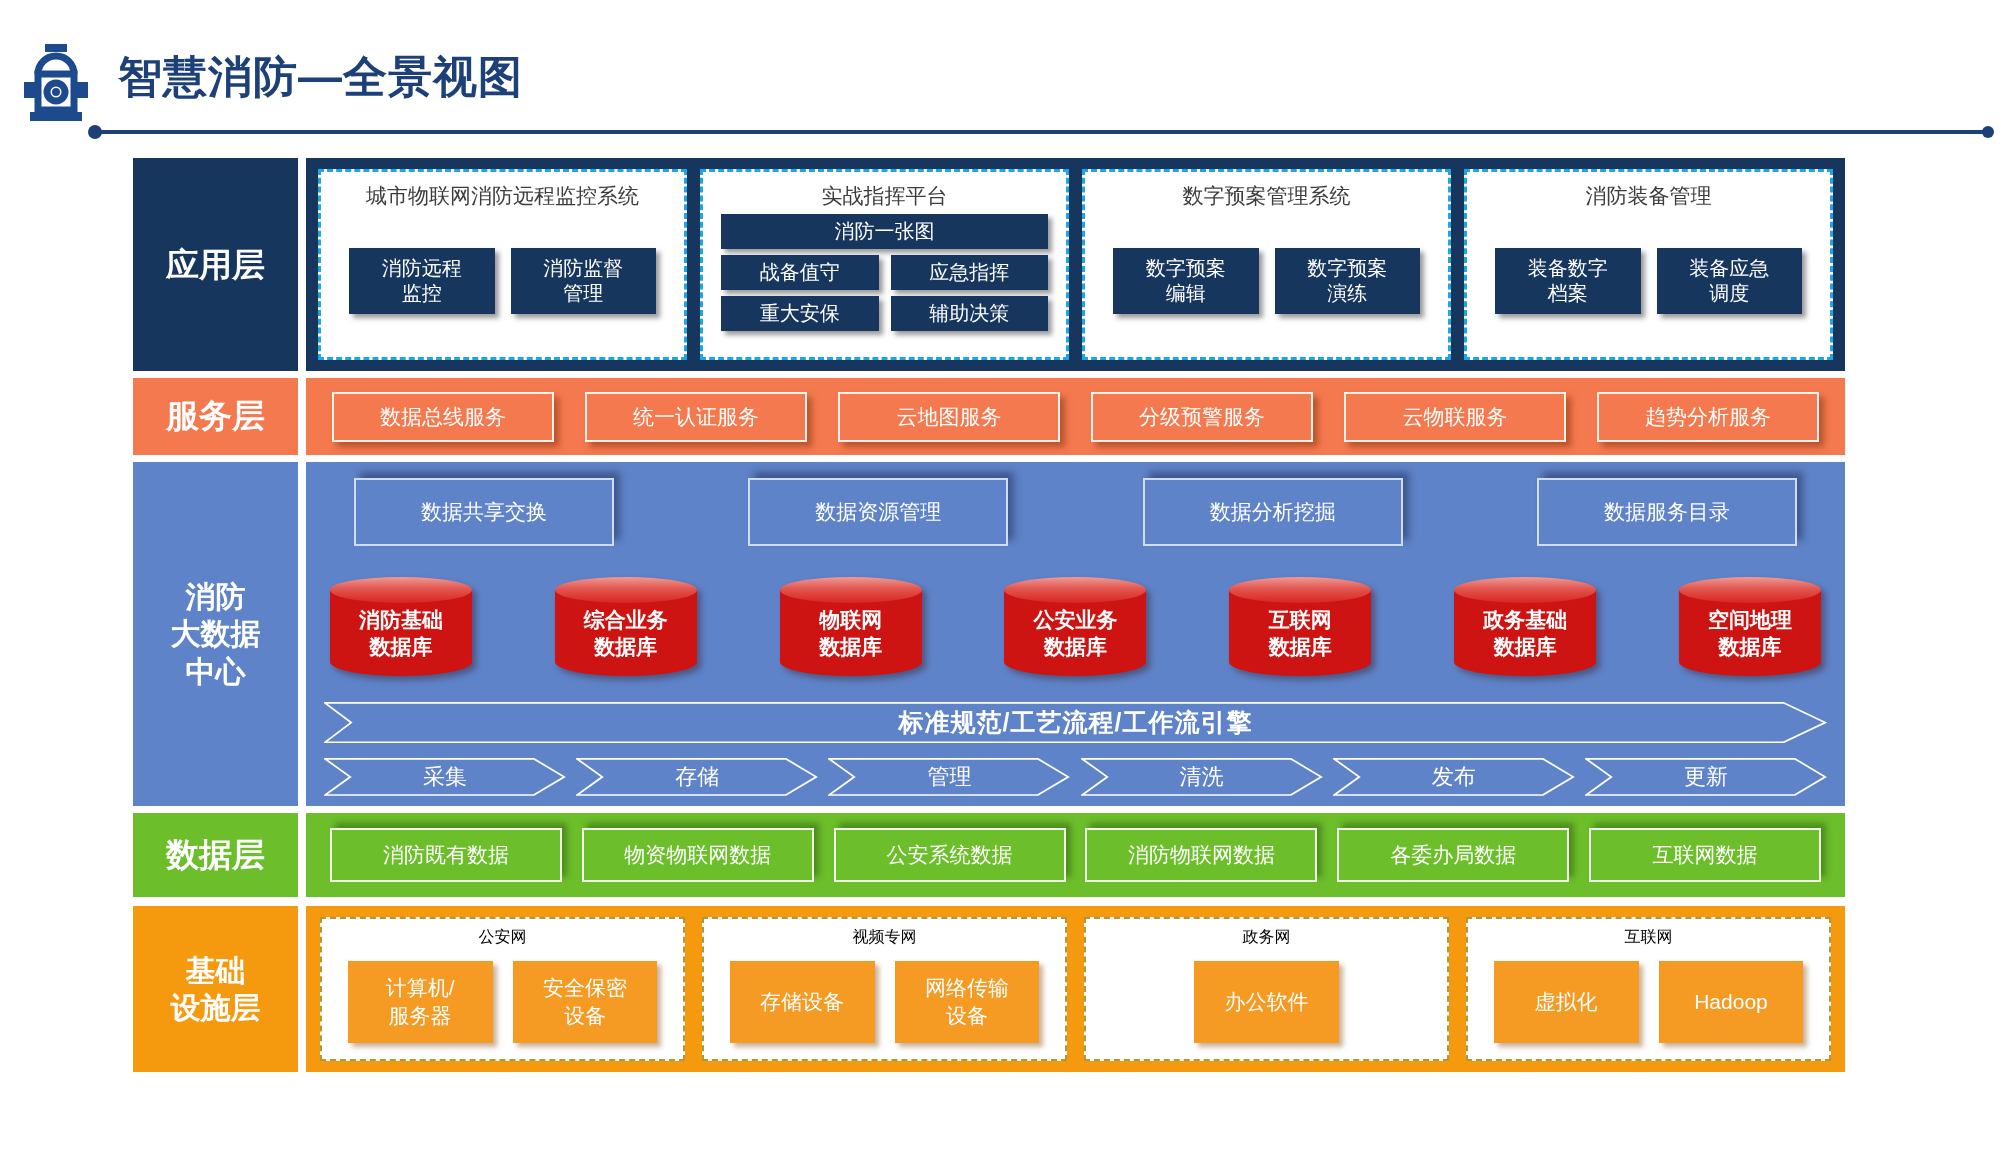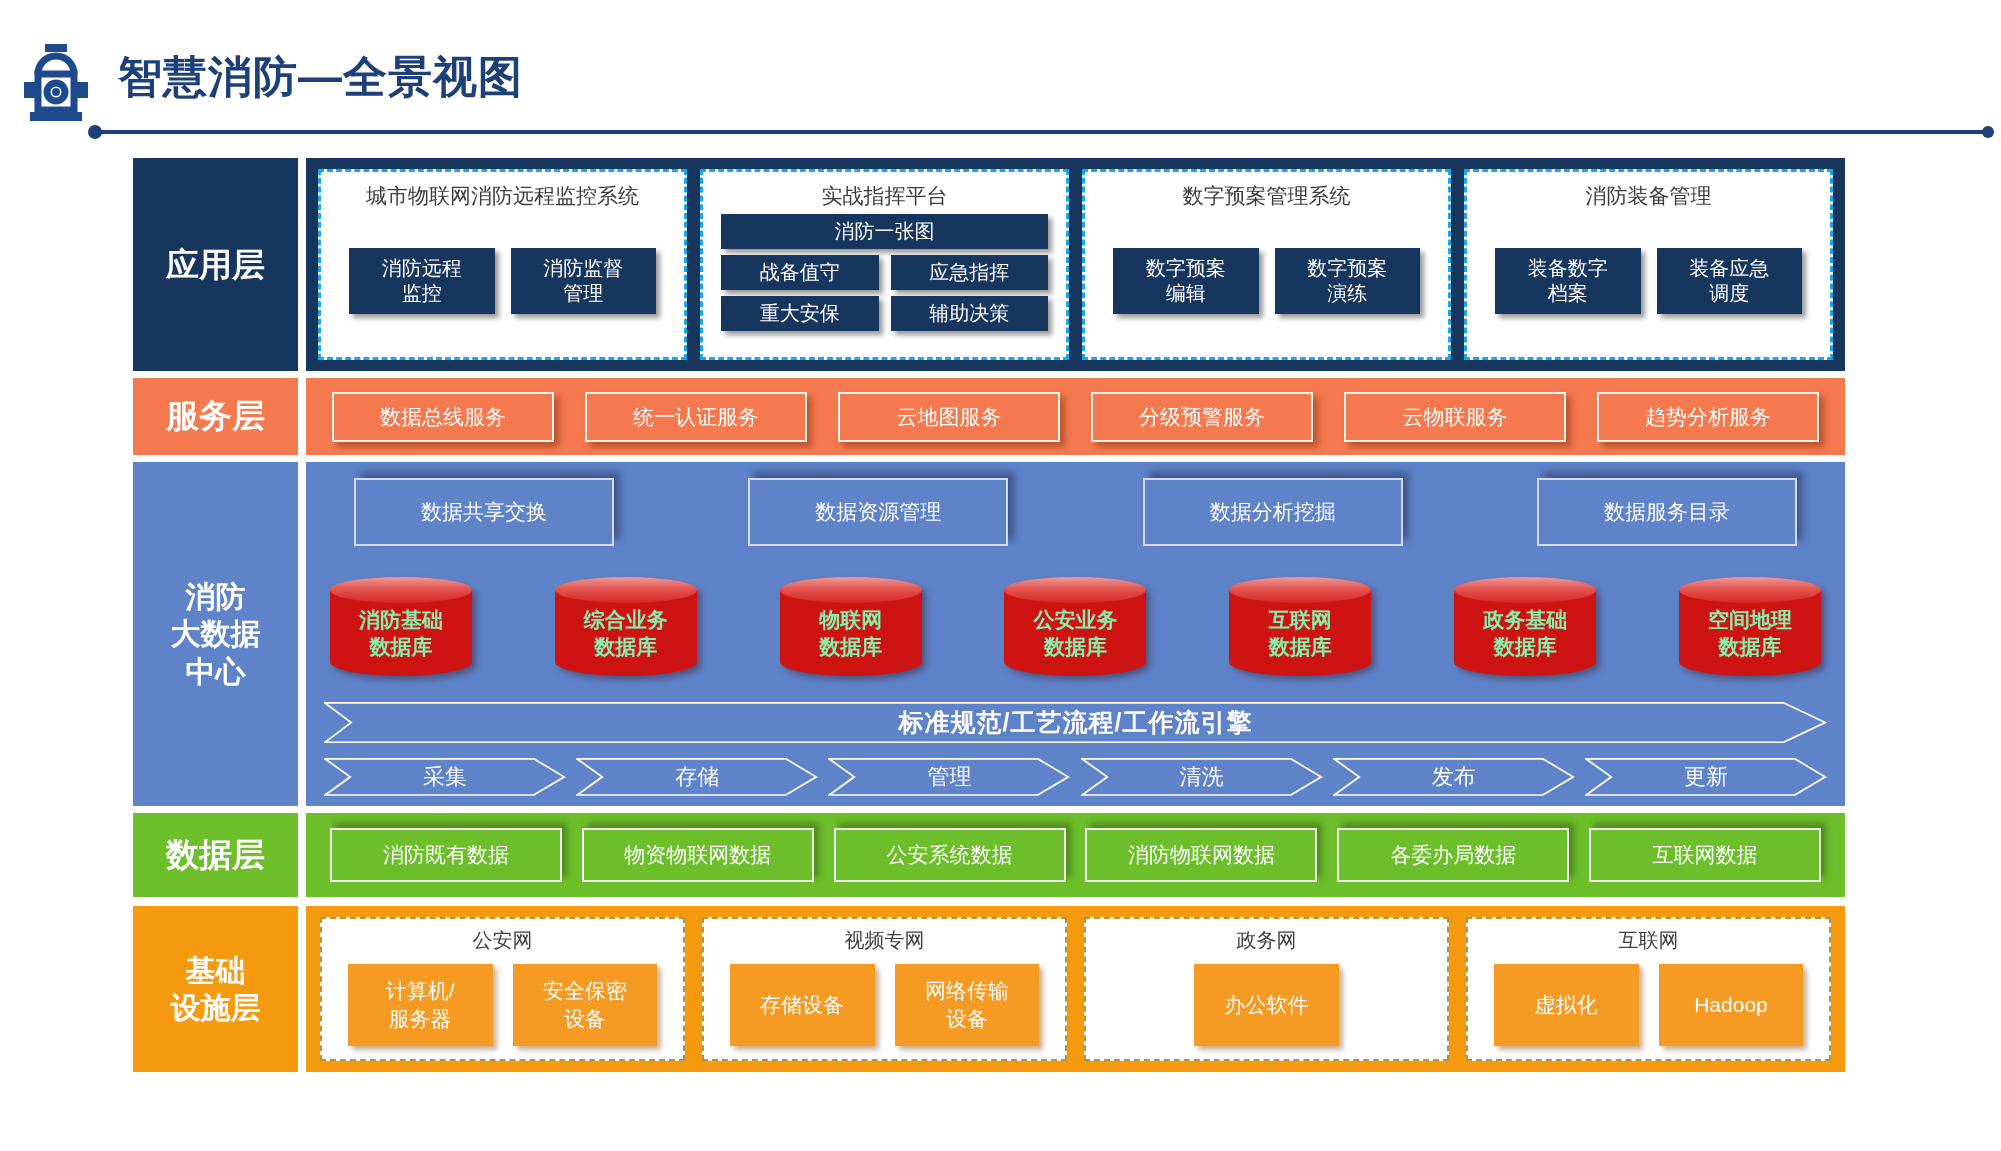--- a/index.html
+++ b/index.html
@@ -58,21 +58,21 @@
   .plat-row{display:flex;justify-content:space-between;padding:0 30px;margin-bottom:19px;}
   .plat-box{width:256px;height:64px;border:2px solid #cfdcf2;color:#fff;font-size:21px;
             display:flex;align-items:center;justify-content:center;
             box-shadow:6px -6px 7px rgba(25,35,70,.45);}
   .db-row{display:flex;justify-content:space-between;padding:0 6px;margin-bottom:14px;height:112px;}
   .db{position:relative;width:142px;margin-top:13px;height:86px;background:#ce1412;
       border-radius:0 0 50% 50% / 0 0 14px 14px;
       filter:drop-shadow(4px 4px 3px rgba(40,0,0,.35));}
   .db::before{content:"";position:absolute;left:0;right:0;top:-13px;height:26px;border-radius:50%;
       background:linear-gradient(180deg,#f09a94 0%,#e25650 45%,#d8251f 100%);}
-  .db-text{position:relative;z-index:1;padding-top:16px;text-align:center;color:#86efac;
+  .db-text{position:relative;z-index:1;padding-top:16px;text-align:center;color:#ffffff;
       font-size:21px;font-weight:bold;line-height:1.3;}
   .banner{position:relative;height:50px;margin-bottom:3px;}
   .banner svg{position:absolute;inset:0;width:100%;height:100%;}
   .banner-text{position:absolute;inset:0;display:flex;align-items:center;justify-content:center;
       color:#fff;font-size:25px;font-weight:bold;letter-spacing:1px;}
   .chev-row{display:flex;gap:10px;height:46px;}
   .chev{position:relative;flex:1;}
   .chev svg{position:absolute;inset:0;width:100%;height:100%;}
   .chev-text{position:absolute;inset:0;display:flex;align-items:center;justify-content:center;
       color:#fff;font-size:22px;}
@@ -85,21 +85,21 @@
   .data-box{width:228px;height:50px;border:2px solid rgba(255,255,255,.9);color:#fff;font-size:21px;
             display:flex;align-items:center;justify-content:center;
             box-shadow:5px -5px 6px rgba(40,80,10,.45);}
 
   
   .row-infra{height:166px;}
   .orange{background:#f5990f;}
   .infra-content{display:flex;gap:17px;padding:11px 14px;box-sizing:border-box;height:100%;}
   .net-box{flex:1;background:#fff;border:2px dashed #b5953c;box-sizing:border-box;
            display:flex;flex-direction:column;padding:4px 12px 10px;}
-  .net-title{text-align:center;font-size:20px;color:#404040;padding:4px 0 6px;}
+  .net-title{text-align:center;font-size:16px;color:#000000;padding:4px 0 6px;}
   .net-items{flex:1;display:flex;align-items:center;justify-content:center;gap:20px;}
   .item{background:#f59a23;color:#fff;font-size:21px;line-height:1.3;text-align:center;
         width:43%;height:82px;display:flex;align-items:center;justify-content:center;
         box-shadow:4px 4px 5px rgba(120,60,0,.4);}
 </style>
 </head>
 <body>
 
 <div class="page">
 

